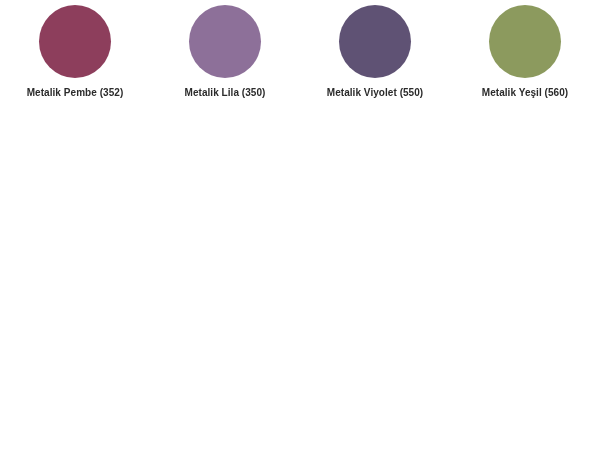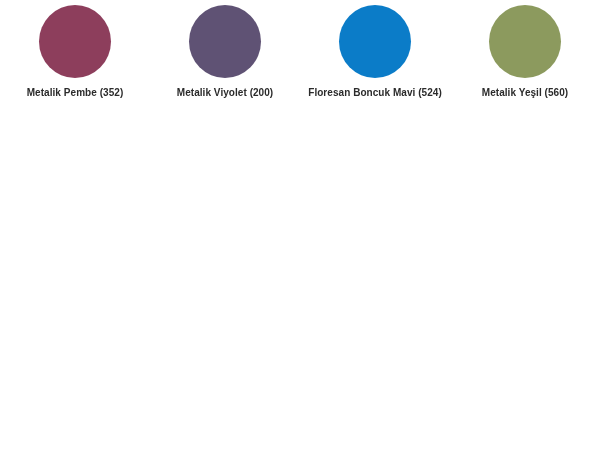--- a/index.html
+++ b/index.html
@@ -77,33 +77,33 @@
 
 <div class="palette-page">
 
   <div class="swatch-grid">
 
     <div class="swatch-cell">
       <div class="swatch-circle" style="background-color: rgb(141, 62, 92);"></div>
       <div class="swatch-label">Metalik Pembe (352)</div>
     </div>
 
+    <div class="swatch-cell">
+      <div class="swatch-circle" style="background-color: rgb(141, 112, 153);"></div>
+      <div class="swatch-label">Metalik Lila (350)</div>
+    </div>
 
     <div class="swatch-cell">
       <div class="swatch-circle" style="background-color: rgb(95, 82, 116);"></div>
-      <div class="swatch-label">Metalik Viyolet (200)</div>
+      <div class="swatch-label">Metalik Viyolet (550)</div>
     </div>
 
 
 
 
-    <div class="swatch-cell">
-      <div class="swatch-circle" style="background-color: rgb(11, 124, 200);"></div>
-      <div class="swatch-label">Floresan Boncuk Mavi (524)</div>
-    </div>
 
     <div class="swatch-cell">
       <div class="swatch-circle" style="background-color: rgb(140, 154, 94);"></div>
       <div class="swatch-label">Metalik Yeşil (560)</div>
     </div>
 
   </div>
 
   <div class="empty-area"></div>
 

